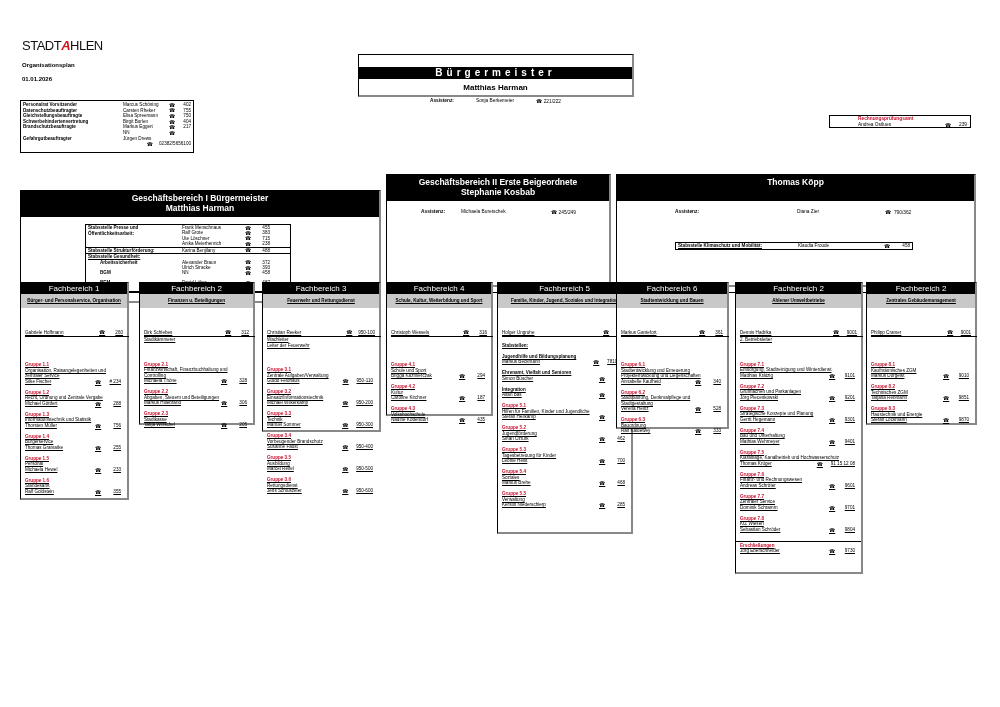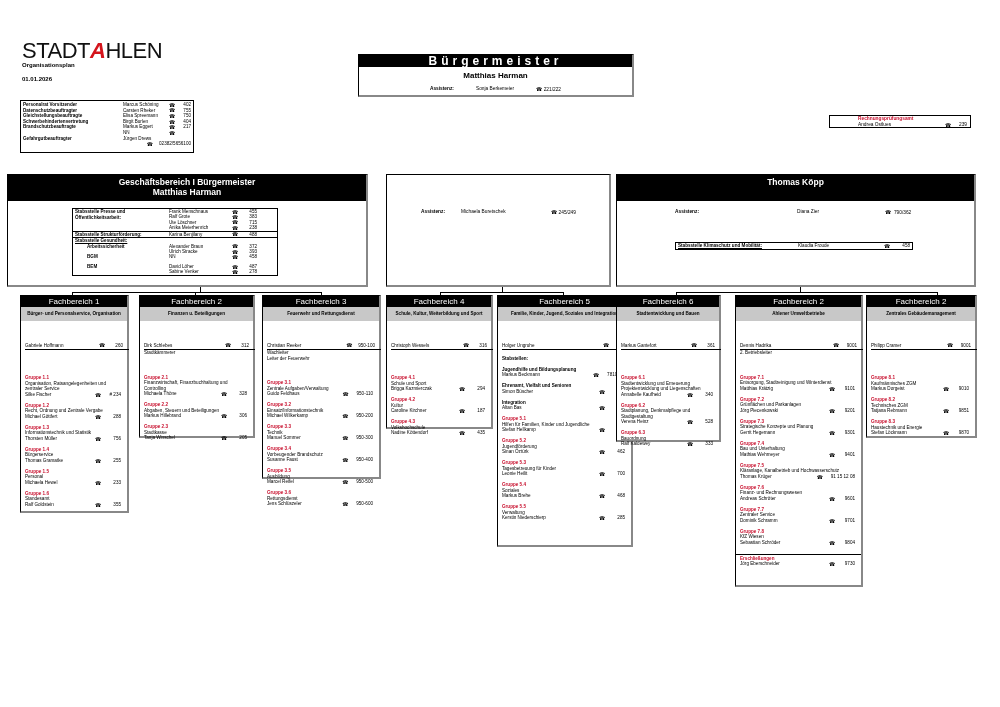--- a/index.html
+++ b/index.html
@@ -1,50 +1,50 @@
 <!DOCTYPE html>
 <html><head>
 <meta charset="utf-8">
 <style>
   * { box-sizing: border-box; margin: 0; padding: 0; }
   html, body { width: 1000px; height: 707px; background: #fff; overflow: hidden; }
   body { position: relative; font-family: "Liberation Sans", sans-serif; color: #000; font-size: 5px; line-height: 1.2; }
   .abs { position: absolute; }
 
   
-  .logo { left: 22px; top: 38px; font-size: 22px; font-weight: normal; letter-spacing: -0.5px; color: #111; font-family: "Liberation Sans", sans-serif; }
+  .logo { left: 22px; top: 38px; font-size: 13px; font-weight: normal; letter-spacing: -0.5px; color: #111; font-family: "Liberation Sans", sans-serif; }
   .logo .a { color: #d4141c; font-weight: bold; font-style: italic; }
   .subtitle { left: 22px; top: 62px; font-size: 6px; font-weight: bold; }
   .date { left: 22px; top: 76px; font-size: 6px; font-weight: bold; }
 
   
   .staffbox { left: 20px; top: 100px; width: 174px; height: 53px; border: 1px solid #000; border-right-width: 1.5px; border-bottom-width: 1.5px; padding: 1px 2px; }
   .staffbox .row { display: flex; height: 5.6px; font-size: 4.6px; align-items: center; }
   .staffbox .role { width: 100px; font-weight: bold; }
   .staffbox .name { width: 44px; }
   .staffbox .ph { width: 10px; text-align: center; }
   .staffbox .num { width: 14px; text-align: right; }
 
   
   .bm { left: 358px; top: 54px; width: 276px; height: 43px; border: 1px solid #000; border-right: 2px solid #888; border-bottom: 2px solid #888; }
-  .bm .head { background: #000; color: #fff; text-align: center; font-size: 12px; font-weight: bold; letter-spacing: 4px; height: 12px; line-height: 12px; }
+  .bm .head { background: #000; color: #fff; text-align: center; font-size: 10px; font-weight: bold; letter-spacing: 4px; height: 12px; line-height: 12px; margin-top: 12px; }
   .bm .name { text-align: center; font-size: 8px; font-weight: bold; margin-top: 4px; }
   .bm .assist { display: flex; justify-content: center; gap: 22px; font-size: 4.8px; margin-top: 5px; }
 
   
   .rpa { left: 829px; top: 115px; width: 142px; height: 13px; border: 1px solid #000; border-right-width: 1.5px; border-bottom-width: 1.5px; padding: 0 3px 0 28px; font-size: 4.8px; }
   .rpa .t { color: #c8102e; font-weight: bold; }
   .rpa .r { display: flex; }
   .rpa .r .n { flex: 1; }
   .rpa .r .p { width: 14px; }
 
   
   .gb { top: 174px; height: 113px; border: 1px solid #000; border-right: 2px solid #888; border-bottom: 2px solid #888; background: #fff; }
   .gb .head { background: #000; color: #fff; text-align: center; font-size: 8.5px; font-weight: bold; padding: 2px 0; line-height: 10px; height: 26px; }
-  .gb1 { left: 7px; width: 361px; }
+  .gb1 { left: 20px; width: 361px; margin-top: 16px; }
   .gb2 { left: 386px; width: 225px; }
   .gb3 { left: 616px; width: 360px; }
 
   .gbinner { position: absolute; left: 64px; top: 33px; width: 206px; border: 1px solid #000; border-right-width: 1.5px; border-bottom-width: 1.5px; font-size: 4.6px; }
   .gbinner .sec { display: flex; padding: 0 2px; }
   .gbinner .sec.bordered { border-top: 1px solid #000; border-bottom: 1px solid #000; }
   .gbinner .left { width: 94px; font-weight: bold; }
   .gbinner .left.indent { padding-left: 12px; }
   .gbinner .right { flex: 1; }
   .gbinner .pr { display: flex; height: 5.4px; align-items: center; }
@@ -62,21 +62,21 @@
   .klima { position: absolute; left: 58px; top: 67px; width: 238px; height: 8px; border: 1px solid #000; border-right-width: 1.5px; border-bottom-width: 1.5px; display: flex; font-size: 4.6px; align-items: center; padding: 0 2px; }
   .klima .l { width: 120px; font-weight: bold; text-decoration: underline; }
   .klima .n { width: 86px; }
   .klima .p { width: 12px; }
   .klima .num { flex: 1; text-align: right; }
 
   
   .line { background: #000; position: absolute; }
 
   
-  .fb { top: 295px; border: 1px solid #000; border-right: 2px solid #888; border-bottom: 2px solid #888; background: #fff; font-size: 4.6px; }
+  .fb { top: 282px; border: 1px solid #000; border-right: 2px solid #888; border-bottom: 2px solid #888; background: #fff; font-size: 4.6px; text-decoration: underline; }
   .fb .head { background: #000; color: #fff; text-align: center; font-size: 8px; height: 11px; line-height: 11px; }
   .fb .sub { background: #c8c8c8; text-align: center; font-weight: bold; font-size: 4.6px; height: 14px; display: flex; align-items: center; justify-content: center; padding: 0 4px; line-height: 5.2px; }
   .fb .leader { display: flex; margin: 22px 4px 0 4px; border-bottom: 1px solid #000; margin-right: -2px; padding-right: 6px; height: 7px; align-items: flex-end; padding-bottom: 1px; }
   .fb .leader .n { flex: 1; }
   .fb .leader .p { width: 12px; }
   .fb .leader .num { min-width: 12px; text-align: right; }
   .fb .leadsub { padding: 0 4px; }
   .fb .groups { padding: 0 6px 4px 4px; }
   .fb .grp { margin-top: 5px; }
   .fb .gt { color: #c8102e; font-weight: bold; }
@@ -247,20 +247,24 @@
             <span class="n">Sabine Venker</span>
             <span class="p phone">☎</span>
             <span class="num">278</span>
           </div>
         </div>
       </div>
     </div>
 </div>
 
 <div class="abs gb gb2">
+  <div class="head">
+    <div>Geschäftsbereich II Erste Beigeordnete</div>
+    <div>Stephanie Kosbab</div>
+  </div>
   <div class="assist">
     <span class="l">Assistenz:</span>
     <span class="n">Michaela Buretschek</span>
     <span><span class="phone">☎</span> <span>245/249</span></span>
   </div>
 </div>
 
 <div class="abs gb gb3">
   <div class="head">
     <div>Thomas Köpp</div>
@@ -392,21 +396,21 @@
           <div class="gt">Gruppe 2.3</div>
           <div>Stadtkasse</div>
           <div class="gline">
             <span class="n">Tanja Winschel</span>
             <span class="p phone">☎</span>
             <span class="num">205</span>
           </div>
         </div>
       </div>
     </div>
-    <div class="abs fb" style="left:262px;width:119px;height:184px">
+    <div class="abs fb" style="left:262px;width:119px;height:150px">
       <div class="head">Fachbereich 3</div>
       <div class="sub">Feuerwehr und Rettungsdienst</div>
       <div class="leader">
         <span class="n">Christian Reeker</span>
         <span class="p phone">☎</span>
         <span class="num">950-100</span>
       </div>
       <div class="leadsub">Wachleiter<br>Leiter der Feuerwehr</div>
       <div class="groups">
         <div style="height:14px"></div>
@@ -579,21 +583,21 @@
           <div class="gt">Gruppe 5.5</div>
           <div>Verwaltung</div>
           <div class="gline">
             <span class="n">Kerstin Niederschierp</span>
             <span class="p phone">☎</span>
             <span class="num">285</span>
           </div>
         </div>
       </div>
     </div>
-    <div class="abs fb" style="left:616px;width:105px;height:147px">
+    <div class="abs fb" style="left:616px;width:113px;height:147px">
       <div class="head">Fachbereich 6</div>
       <div class="sub">Stadtentwicklung und Bauen</div>
       <div class="leader">
         <span class="n">Markus Gantefort</span>
         <span class="p phone">☎</span>
         <span class="num">361</span>
       </div>
       <div class="groups">
         <div style="height:20px"></div>
         <div class="grp">

